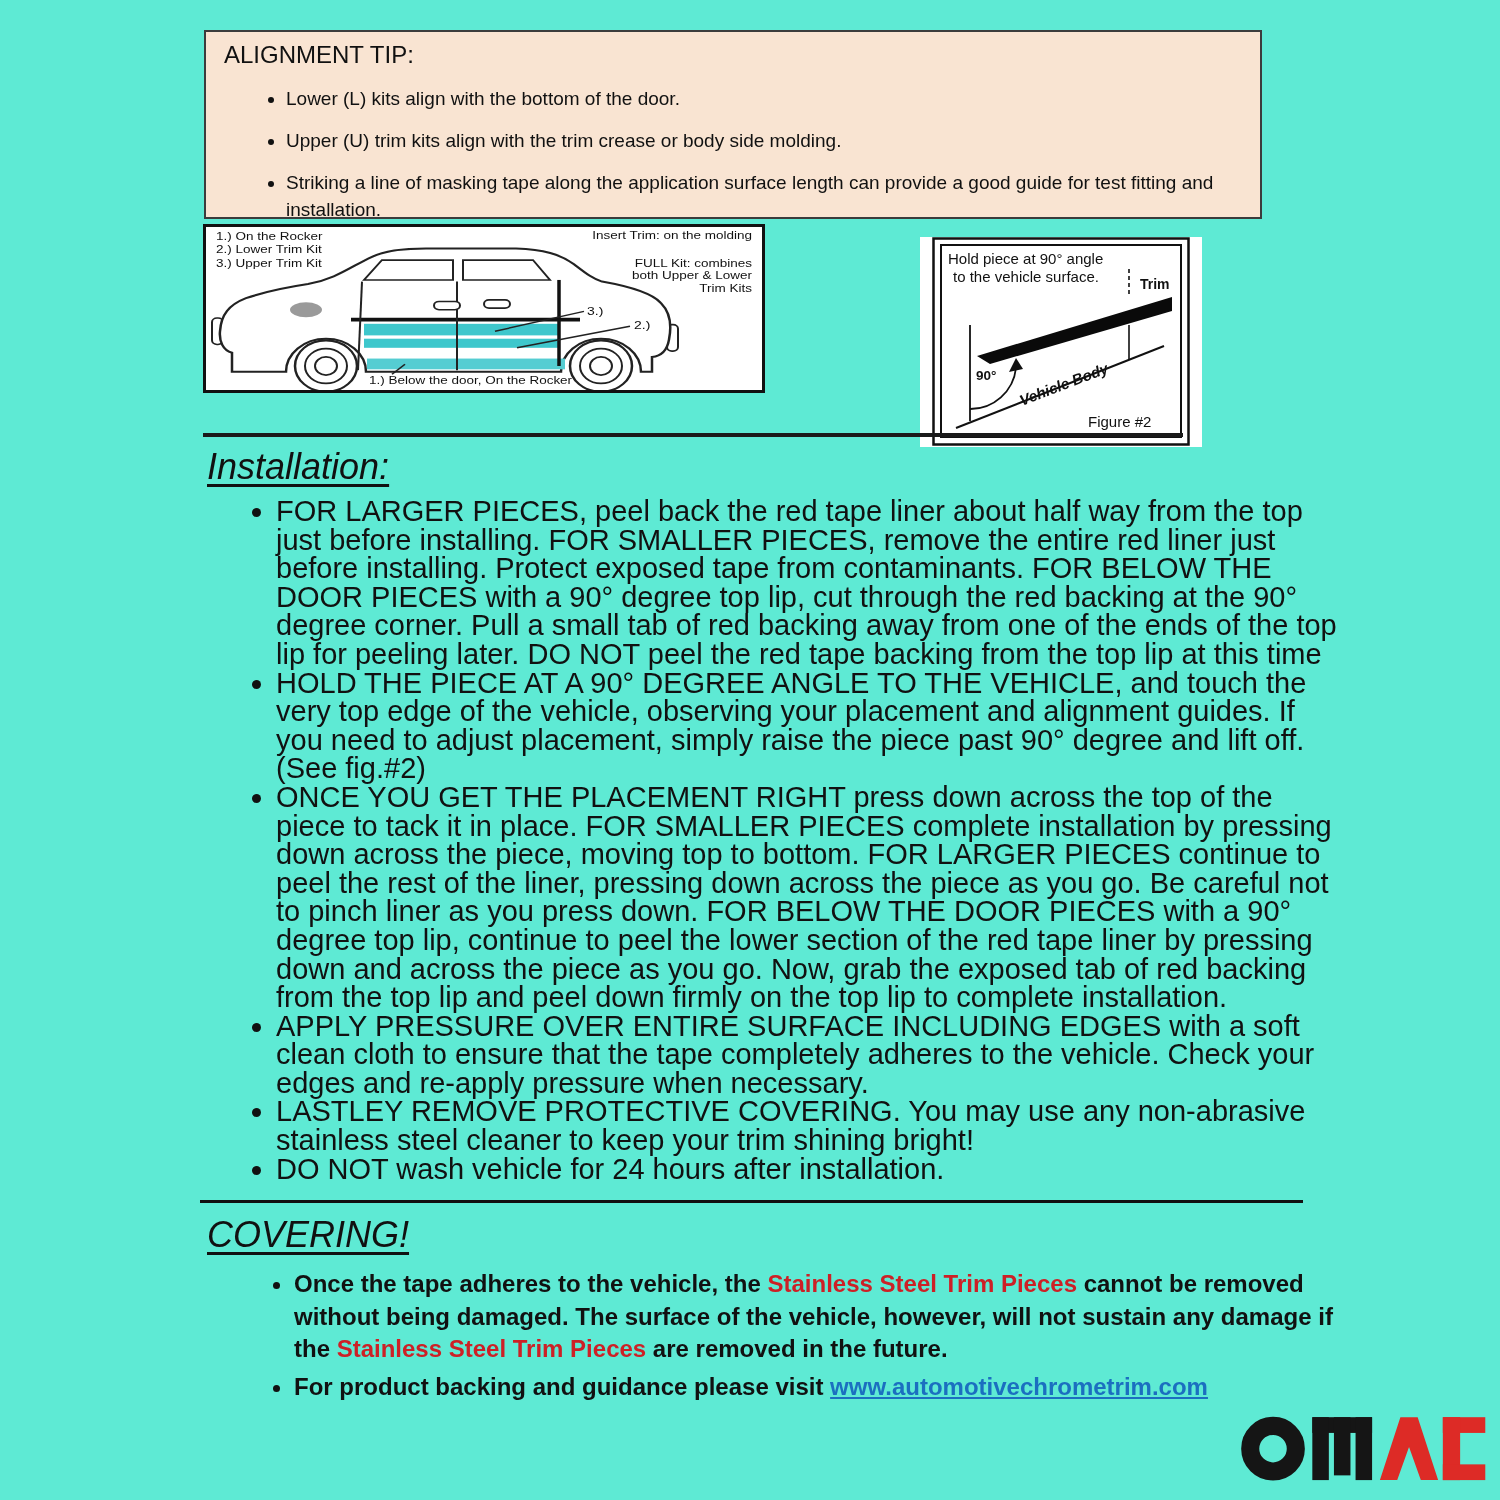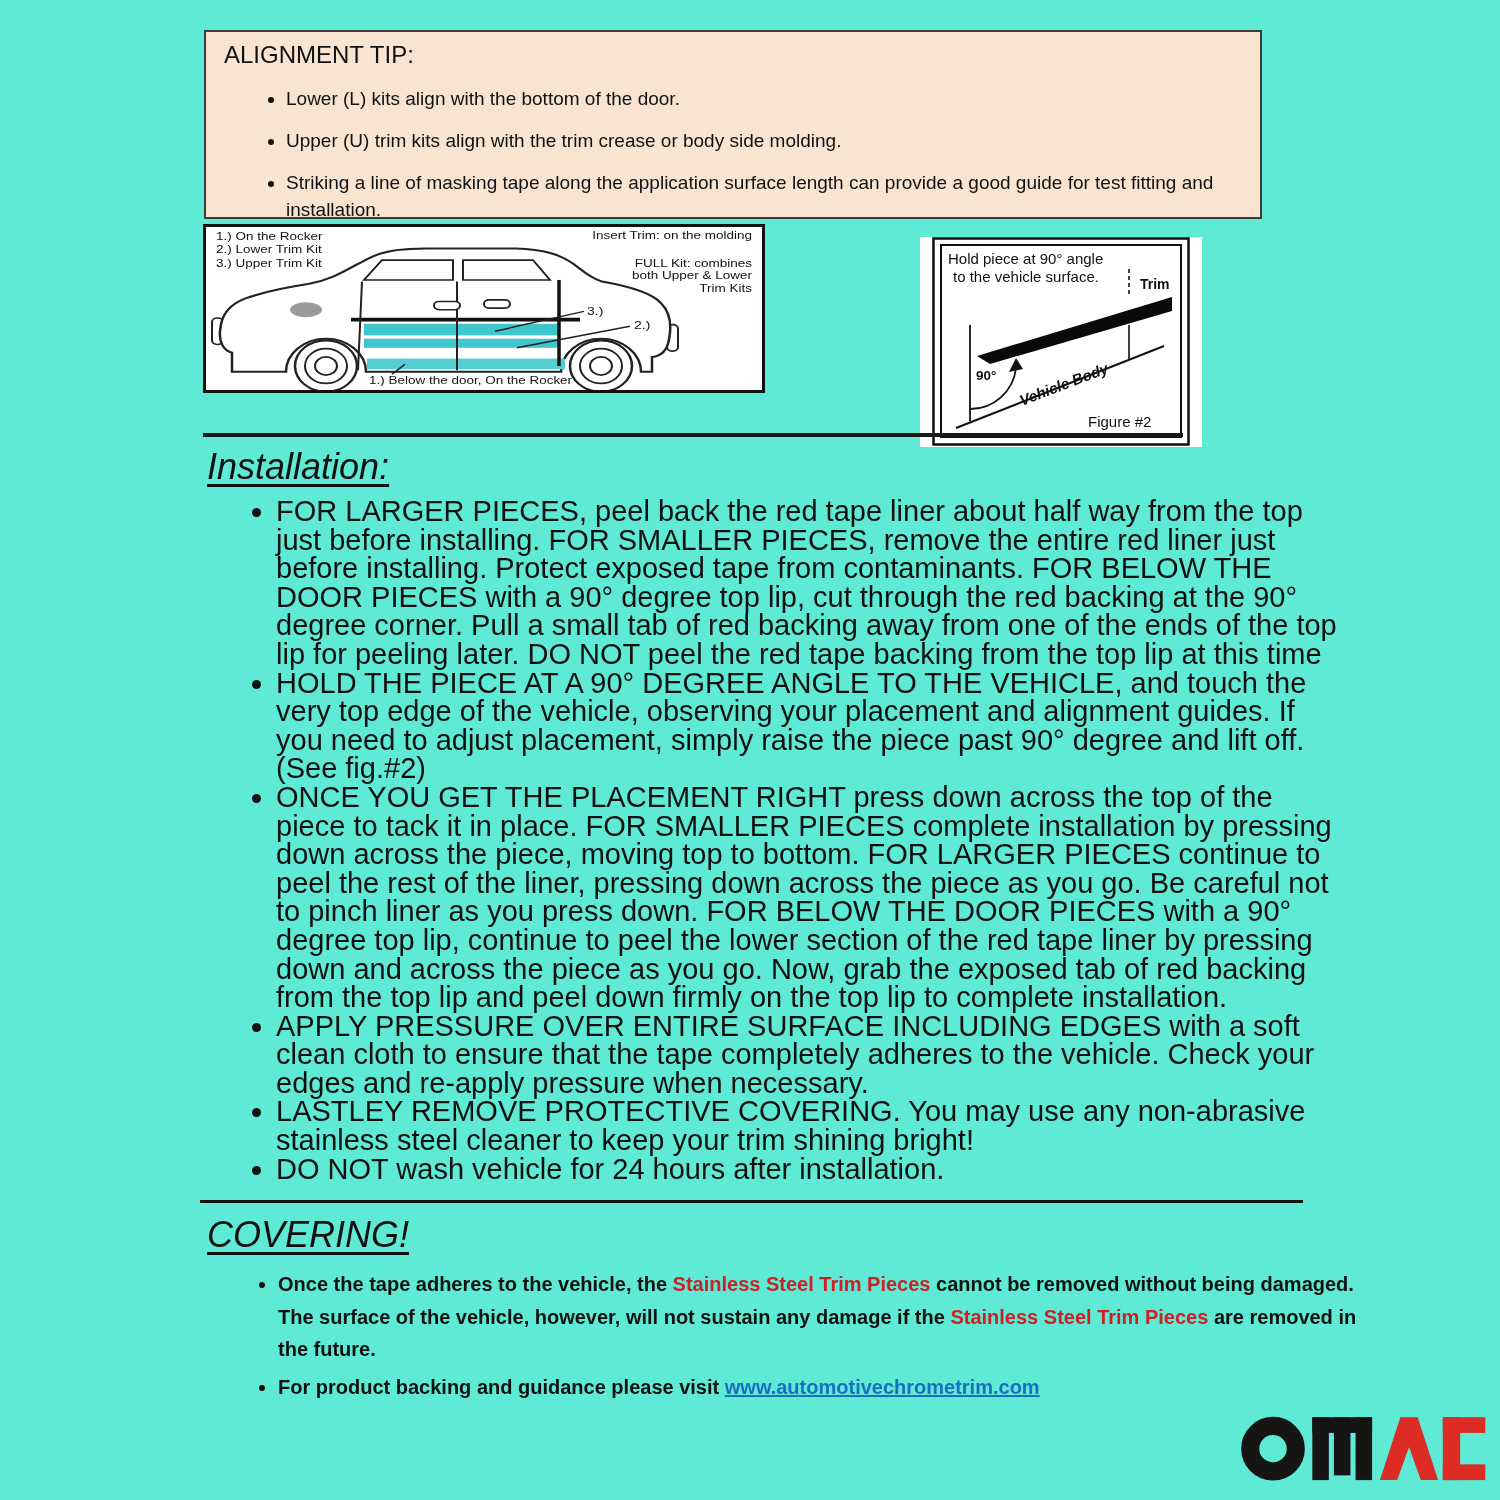--- a/index.html
+++ b/index.html
@@ -29,21 +29,21 @@
 
   
   .install-list{position:absolute;left:200px;top:497px;width:1065px;margin:0;padding-left:76px;}
   .install-list li{font-size:29px;line-height:28.6px;}
 
   
   .divider{position:absolute;left:200px;top:1200px;width:1103px;height:2.5px;background:#111;}
 
   
   .imp-list{position:absolute;left:200px;top:1268px;width:1085px;margin:0;padding-left:78px;}
-  .imp-list li{font-size:20px;line-height:32.5px;font-weight:bold;margin-bottom:5px;}
+  .imp-list li{font-size:24px;line-height:32.5px;font-weight:bold;margin-bottom:5px;margin-left:16px;}
   .red{color:#cd2026;}
   .link{color:#1b6fc0;text-decoration:underline;font-weight:bold;cursor:pointer;}
 
   
   .logo{position:absolute;left:1240px;top:1406px;width:250px;height:79px;}
   .logo svg{width:100%;height:100%;display:block;}
 
   .svg-label{fill:#111;}
 </style>
 </head>

